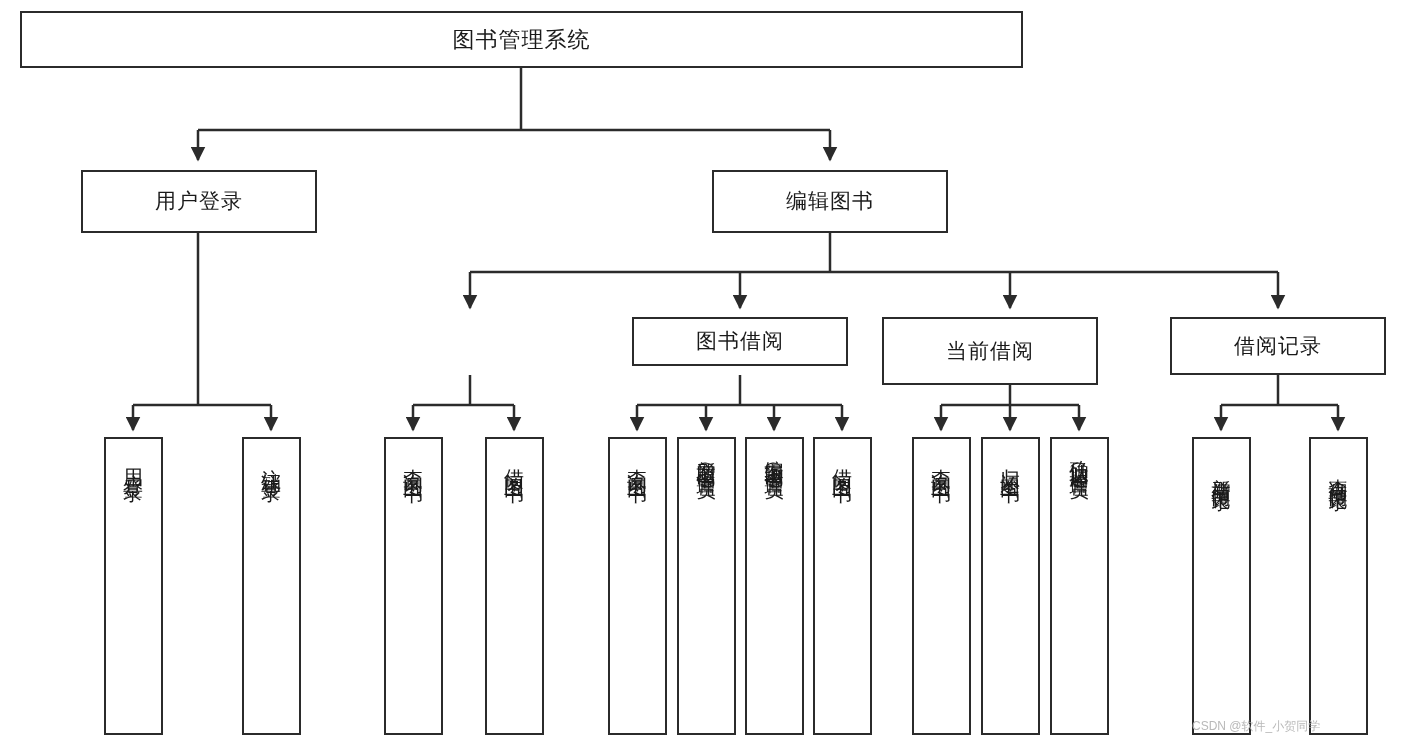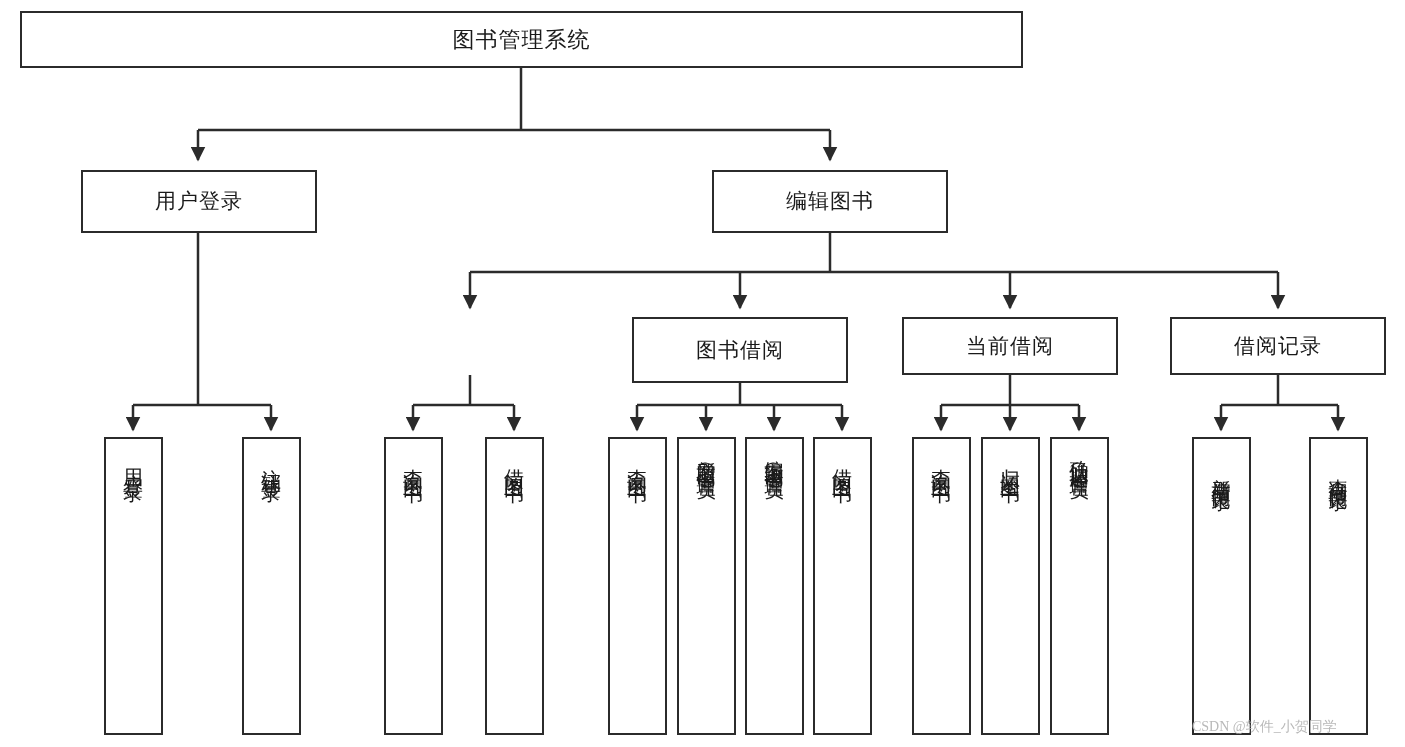--- a/index.html
+++ b/index.html
@@ -60,24 +60,24 @@
     text-orientation: upright;
     font-size: 20px;
     letter-spacing: 5px;
     line-height: 1;
     white-space: nowrap;
   }
   .node.leaf.tall .lbl { font-size: 19px; letter-spacing: 3px; }
   .watermark {
     position: absolute;
     color: #b9b9b9;
-    font-size: 14px;
+    font-size: 12px;
     white-space: nowrap;
     z-index: 5;
-    font-family: Liberation Serif, serif;
+    font-family: Liberation Sans, sans-serif;
   }
 </style>
 </head>
 <body>
 
 <div id="canvas">
 
   <svg id="edges" viewBox="0 0 1405 747">
     <defs>
       <marker id="arrow" viewBox="0 0 10 10" refX="9" refY="5" markerWidth="6" markerHeight="6" orient="auto-start-reverse">
@@ -134,25 +134,25 @@
 
   <div class="node horiz" style="left:81px; top:170px; width:236px; height:63px;">
     <span class="lbl">用户登录</span>
   </div>
 
   <div class="node horiz" style="left:712px; top:170px; width:236px; height:63px;">
     <span class="lbl">编辑图书</span>
   </div>
 
 
-  <div class="node horiz" style="left:632px; top:317px; width:216px; height:66px;">
+  <div class="node horiz" style="left:632px; top:317px; width:216px; height:49px;">
     <span class="lbl">图书借阅</span>
   </div>
 
-  <div class="node horiz" style="left:902px; top:317px; width:216px; height:58px;">
+  <div class="node horiz" style="left:882px; top:317px; width:216px; height:68px;">
     <span class="lbl">当前借阅</span>
   </div>
 
   <div class="node horiz" style="left:1170px; top:317px; width:216px; height:58px;">
     <span class="lbl">借阅记录</span>
   </div>
 
   <div class="node leaf" style="left:104px; top:437px; width:59px; height:298px;">
     <span class="lbl">用户登录</span>
   </div>

